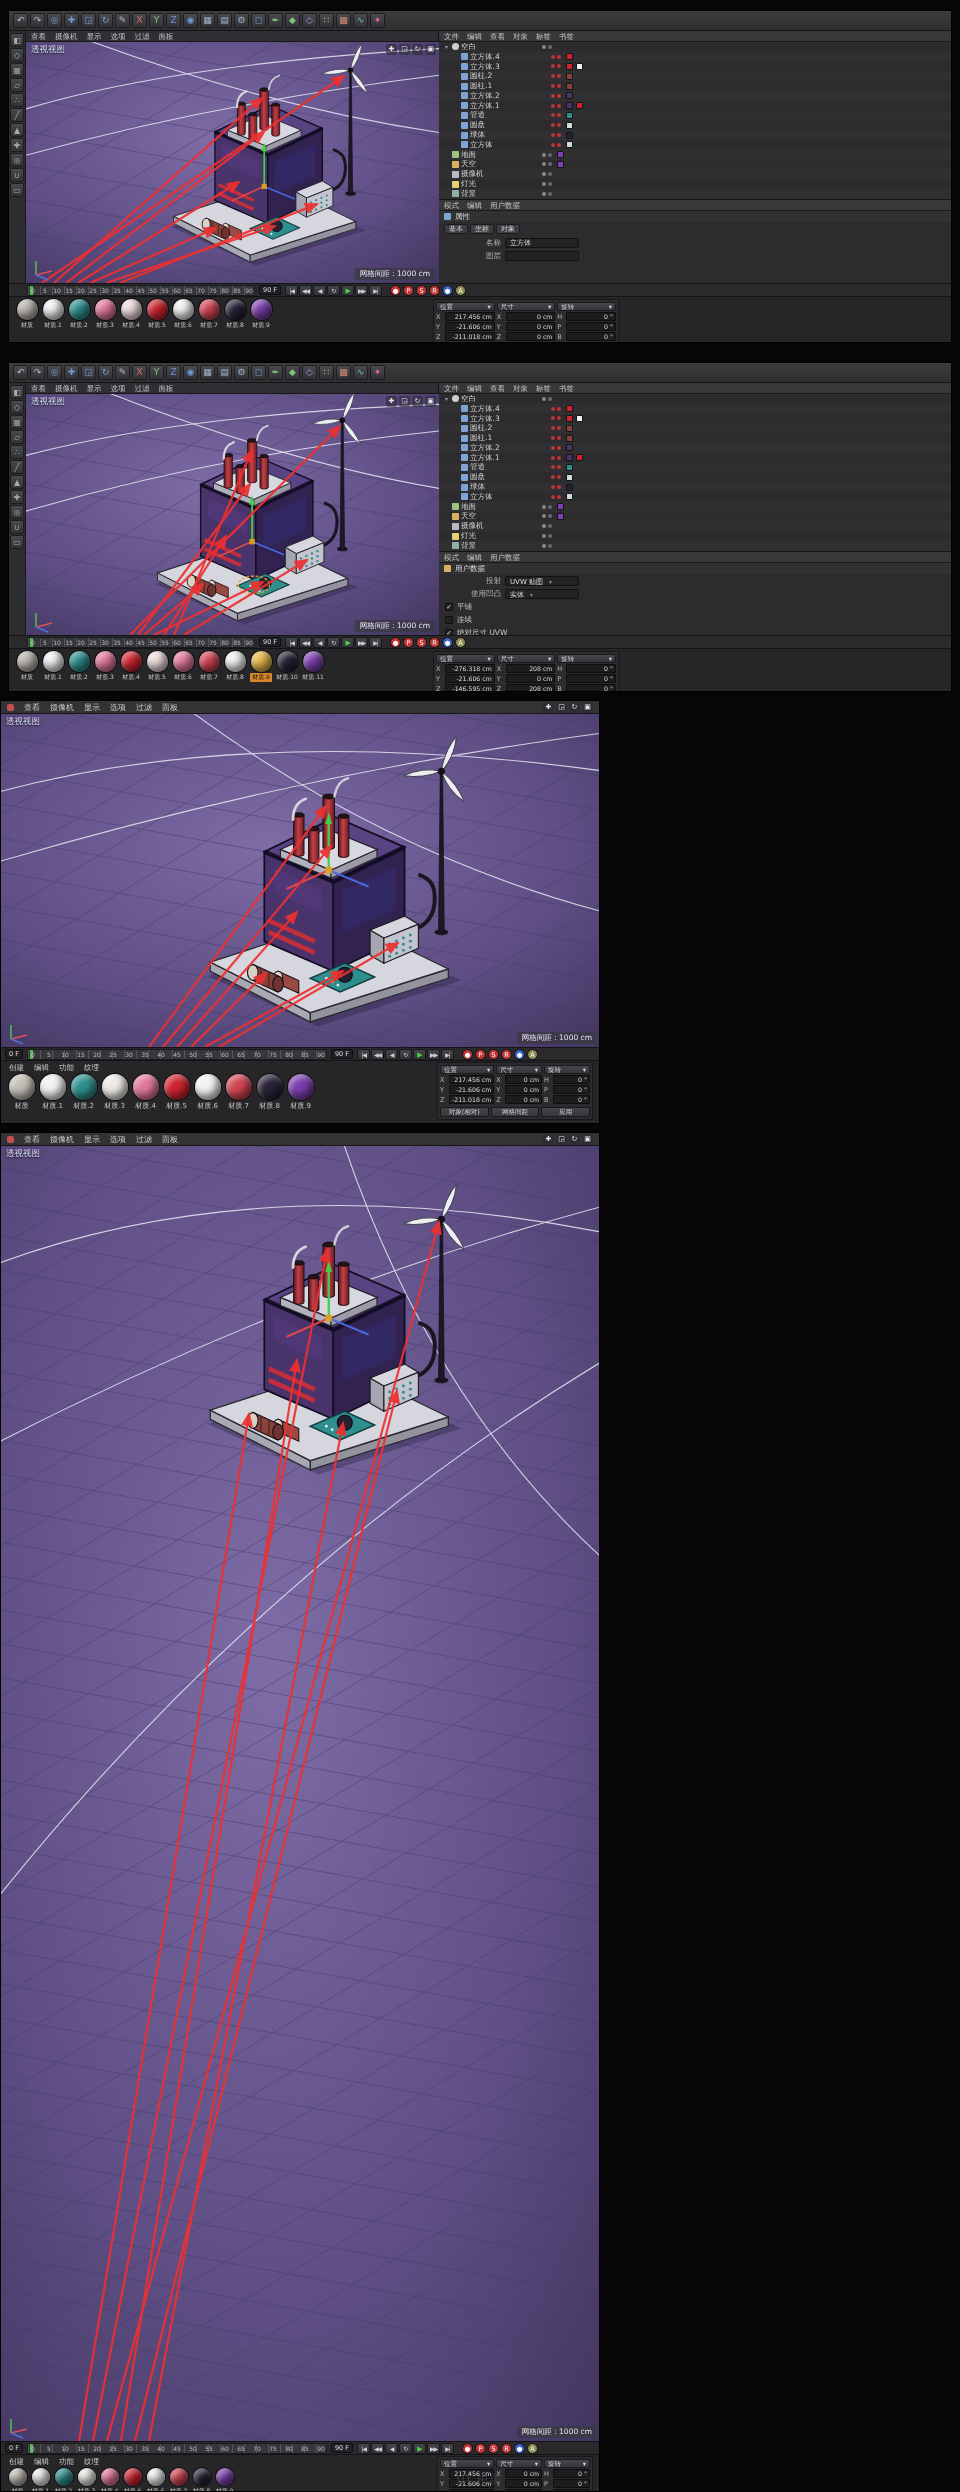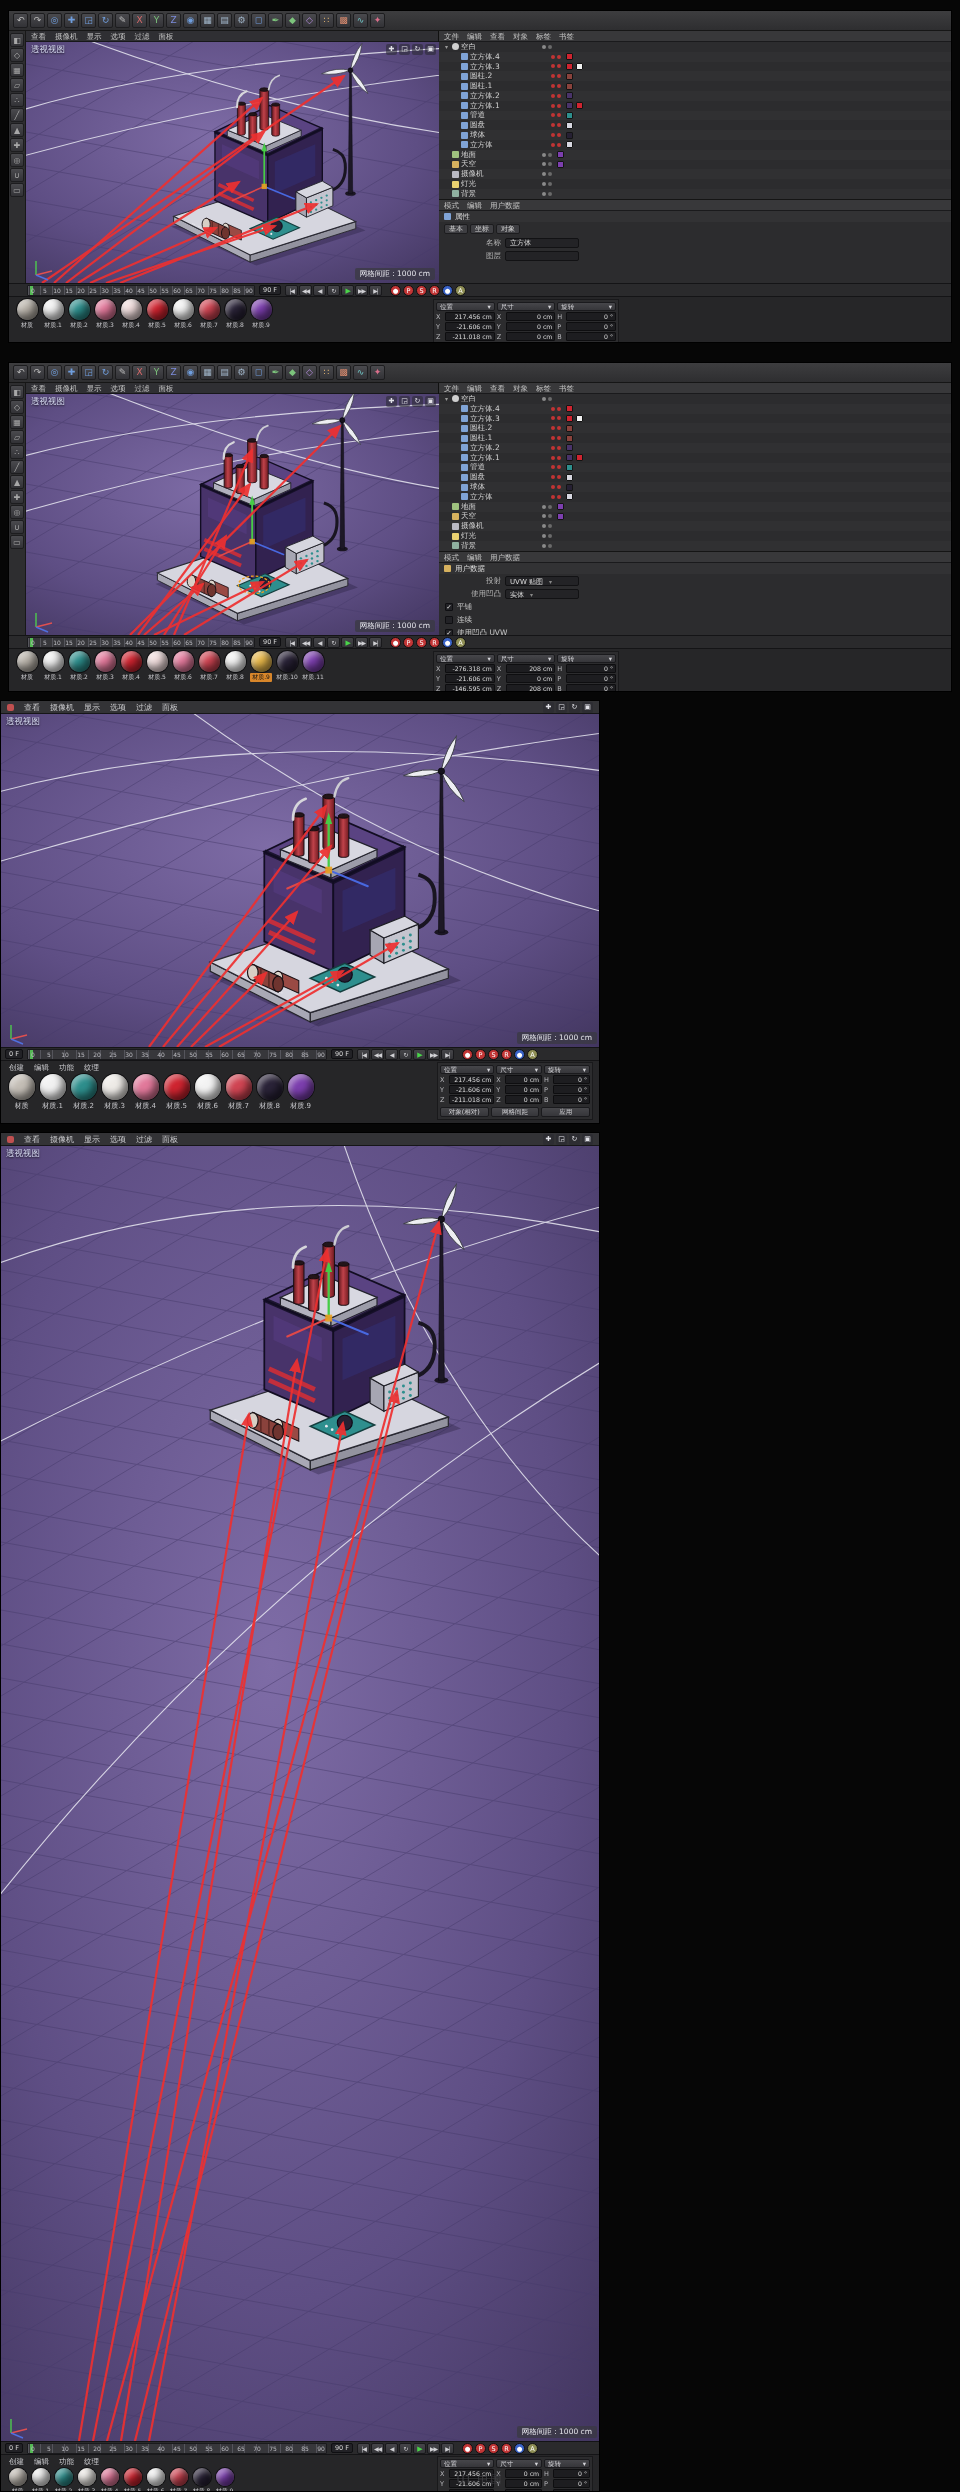--- a/index.html
+++ b/index.html
@@ -1021,21 +1021,21 @@
           <div class="chkrow">
             <span class="chk on"></span>
             <span>平铺</span>
           </div>
           <div class="chkrow">
             <span class="chk"></span>
             <span>连续</span>
           </div>
           <div class="chkrow">
             <span class="chk on"></span>
-            <span>使用凹凸 UVW</span>
+            <span>绝对尺寸 UVW</span>
           </div>
         </div>
       </div>
     </div>
     <div class="timerow">
       <div class="ruler" style="width:228px">
         <span class="playhead" style="background:#58c858"></span>
         <span class="tick" style="left:5.0px">0</span>
         <span class="tick" style="left:17.0px">5</span>
         <span class="tick" style="left:29.0px">10</span>

